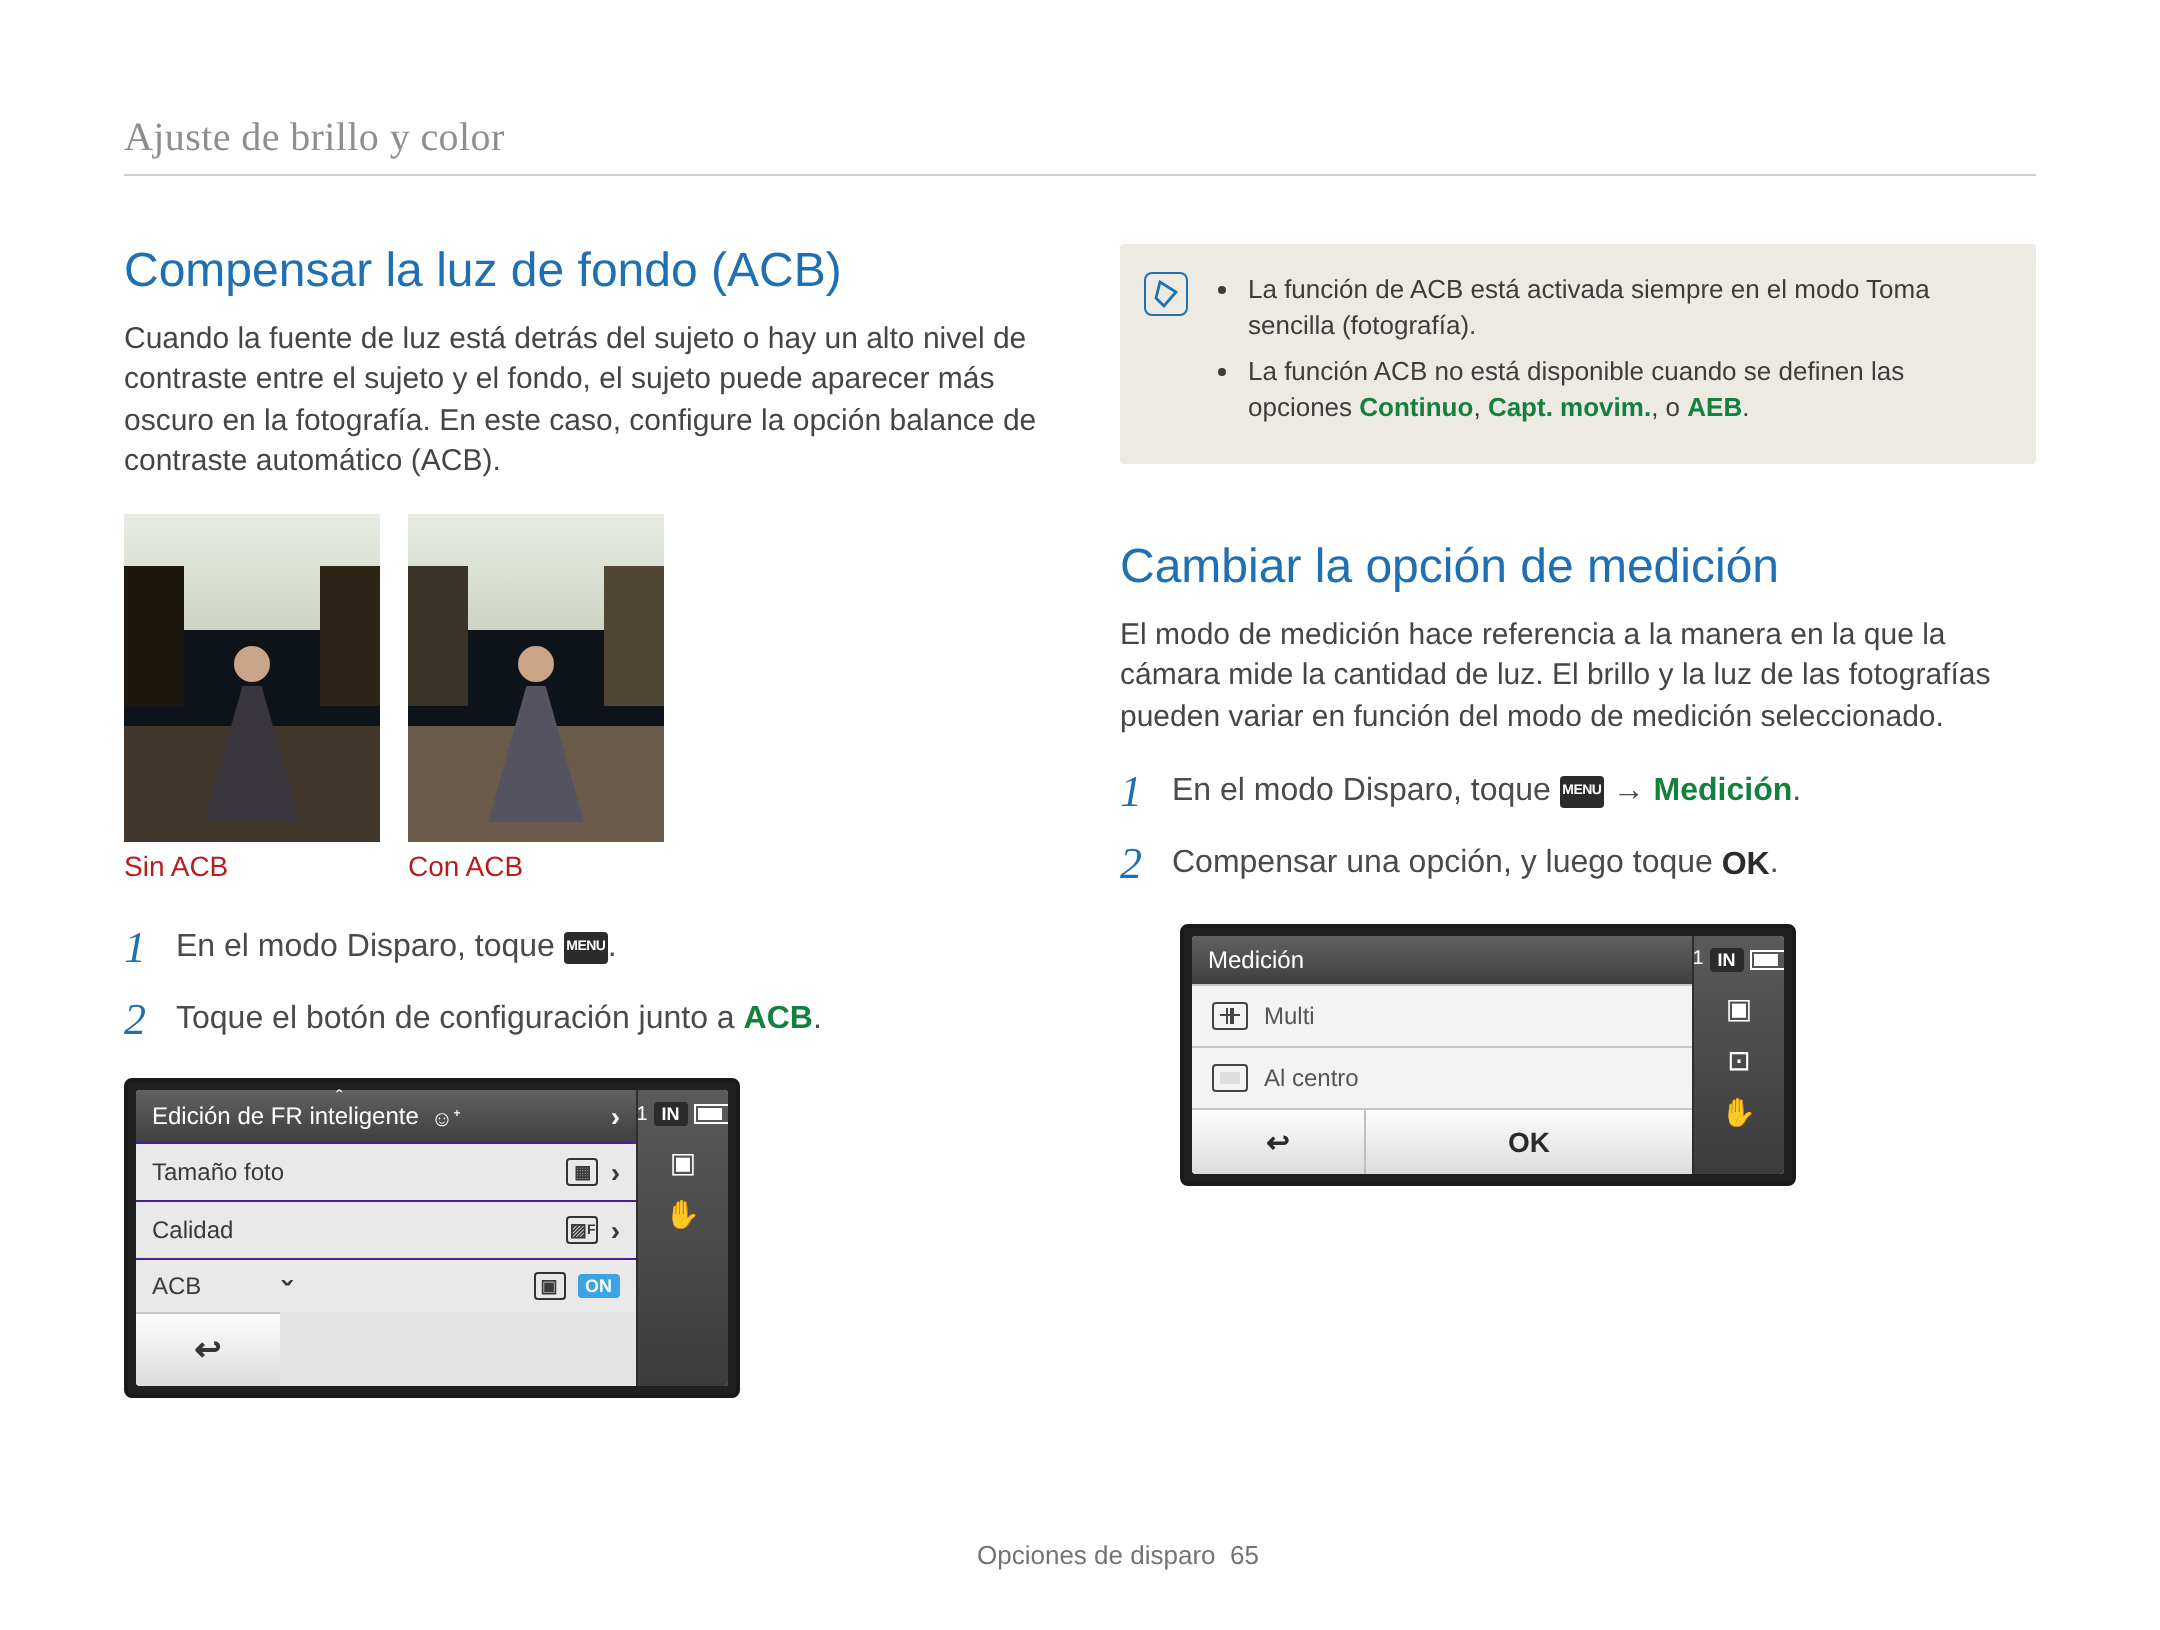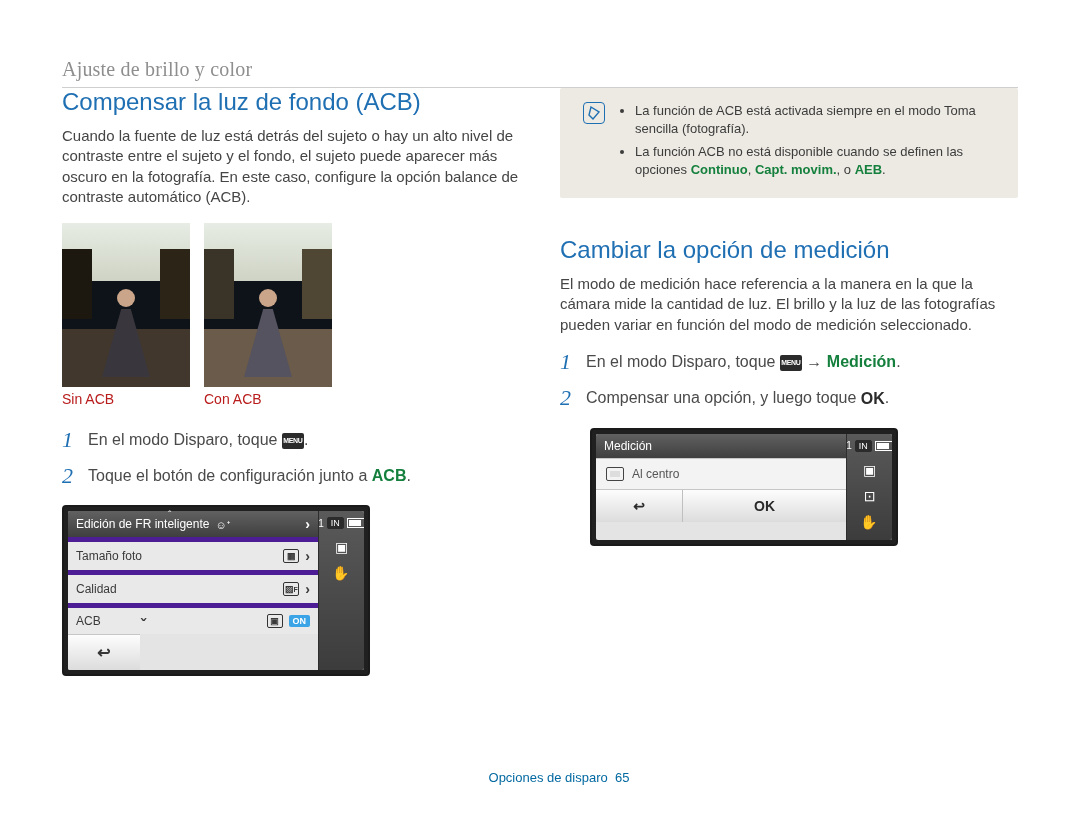--- a/index.html
+++ b/index.html
@@ -20,20 +20,21 @@
     font-weight: 300;
     color: #8e8e8e;
     letter-spacing: 0.2px;
     border-bottom: 1px solid #cfcfcf;
     padding-bottom: 6px;
     font-family: Georgia, 'Times New Roman', serif;
   }
   .columns {
     display: flex;
     gap: 40px;
+    margin-top: 34px;
   }
   .col { flex: 1 1 0; min-width: 0; }
   .section-title {
     font-size: 24px;
     color: #1f6fb3;
     font-weight: 400;
     margin-bottom: 10px;
   }
   .body-text {
     font-size: 15px;
@@ -81,21 +82,21 @@
   .menu-icon {
     display:inline-flex; align-items:center; justify-content:center;
     width:22px; height:16px; background:#2b2b2b; color:#fff;
     font-size:7px; font-weight:bold; border-radius:2px;
     vertical-align:middle; letter-spacing:-0.3px;
   }
   .ok-icon { display:inline-block; font-weight:bold; color:#2b2b2b; font-size:16px; vertical-align:-1px;}
   .bold { font-weight:bold; color:#15803d;}
   .note-box {
     background: #edeae3;
-    padding: 14px 16px 14px 23px;
+    padding: 14px 16px 14px 12px;
     border-radius: 2px;
     font-size: 13px;
     display:flex;
     gap:14px;
     margin-bottom:38px;
   }
   .note-icon {
     width:22px; height:22px; border:1.5px solid #1f6fb3; border-radius:4px;
     display:flex; align-items:center; justify-content:center;
     color:#1f6fb3; flex:none;
@@ -128,28 +129,28 @@
   .screen-title-bar {
     background: linear-gradient(#616161,#3f3f3f);
     color:#fff; font-size:12px;
     display:flex; align-items:center; justify-content:space-between;
     padding:5px 8px;
   }
   .screen-title-bar .up-caret { font-size:10px; opacity:.9;}
   .menu-row {
     display:flex; align-items:center; justify-content:space-between;
     padding:6px 8px;
-    border-top:5px solid #4c1d95;
+    border-top:1px solid #4c1d95;
     background:#e9e9e9;
     font-size:12px; color:#3a3a3a;
   }
   .menu-row .row-right { display:flex; gap:6px; align-items:center;}
   .mini-chip {
     background:#fff; border:1px solid #333; border-radius:2px;
-    font-size:9px; padding:0 3px; font-weight:normal;
+    font-size:9px; padding:0 3px; font-weight:bold;
   }
   .mini-chip.dark { background:#2b2b2b; color:#fff; border-color:#2b2b2b;}
   .on-chip {
     background:#3aa4e6; color:#fff; font-size:9px; font-weight:bold;
     padding:1px 4px; border-radius:2px;
   }
   .sidebar {
     width:46px;
     background: linear-gradient(#5a5a5a,#3c3c3c);
     color:#fff;
@@ -204,21 +205,21 @@
      linear-gradient(#444,#444) 70% 0/1px 100% no-repeat;
   }
   .opt-icon.dot::before{content:""; width:4px; height:4px; background:#444;}
   .opt-icon.center::before{content:""; width:10px; height:6px; background:#ddd;}
   .footer {
     position:absolute;
     bottom:30px;
     left:0; right:0;
     text-align:center;
     font-size:13px;
-    color:#0369a1;
+    color:#737373;
     margin-left:38px;
   }
   .chev { font-size:14px; font-weight:bold;}
   .row-icon-sq { width:16px; height:14px; border:1.5px solid #333; border-radius:2px; display:inline-flex; align-items:center; justify-content:center; font-size:9px; font-weight:bold;}
 </style>
 </head>
 <body>
 
 <div class="page">
   <div class="breadcrumb">Ajuste de brillo y color</div>
@@ -362,20 +363,24 @@
 
       <div class="screen" style="margin-left:30px;">
         <div class="screen-inner">
           <div class="screen-top">
             <div class="screen-menu">
               <div class="screen-title-bar">
                 <span>Medición</span>
                 <span></span>
               </div>
               <div class="option-row">
+                <span class="opt-icon grid"></span>
+                <span>Multi</span>
+              </div>
+              <div class="option-row">
                 <span class="opt-icon center"></span>
                 <span>Al centro</span>
               </div>
               <div class="screen-bottom">
                 <div class="bottom-btn" style="flex:0 0 86px;">
                   <span>↩</span>
                 </div>
                 <div class="bottom-btn">
                   <span>OK</span>
                 </div>

